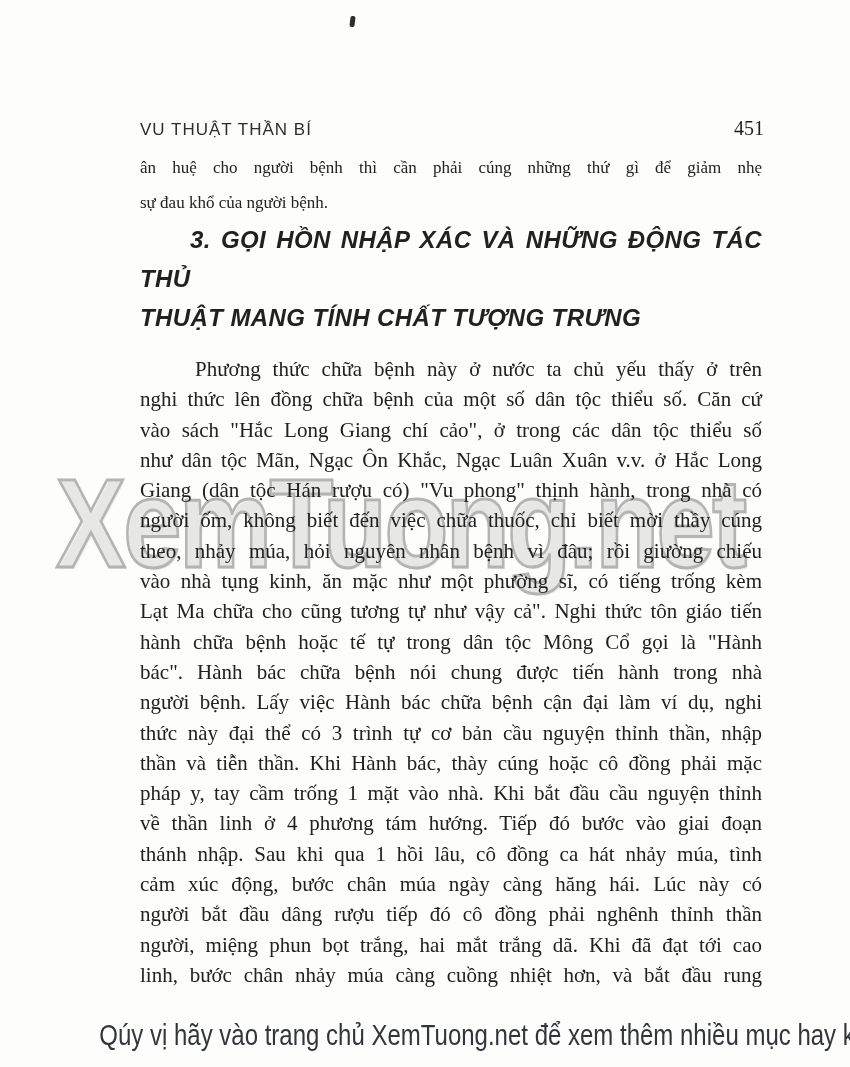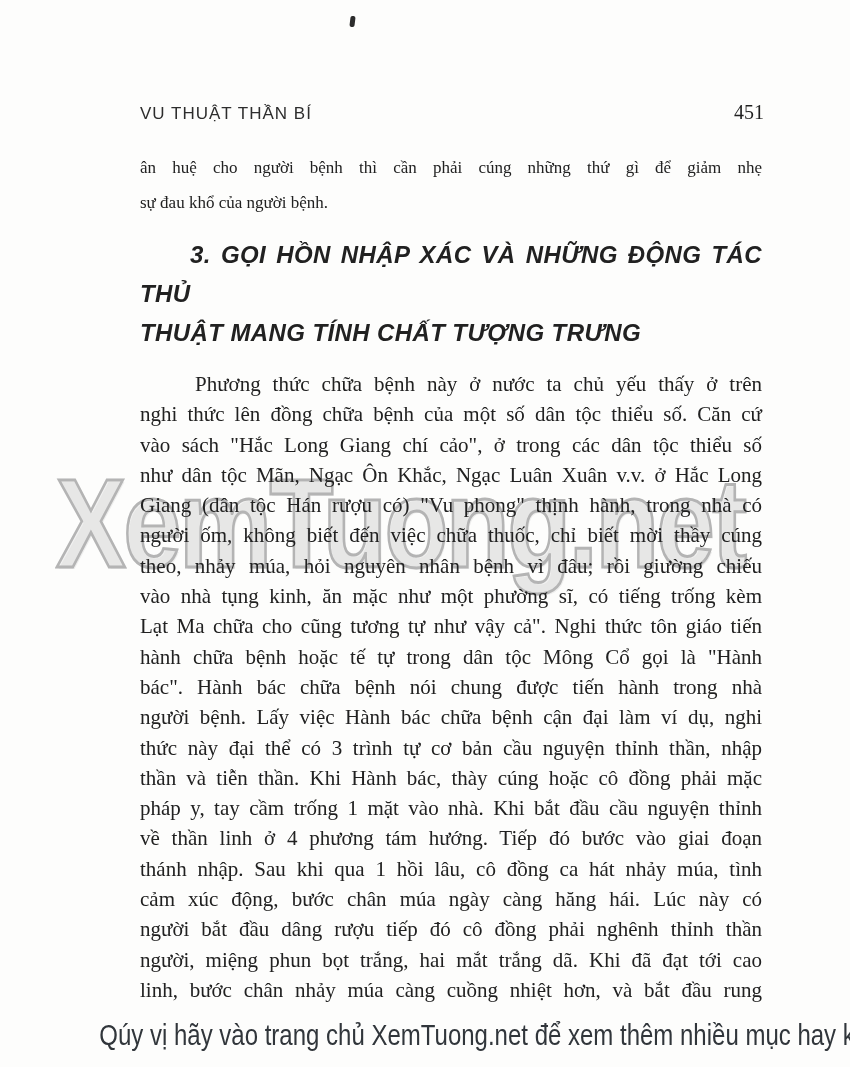--- a/index.html
+++ b/index.html
@@ -26,21 +26,21 @@
     transform-origin: left center;
     color: rgba(214, 214, 214, 0.30);
     -webkit-text-stroke: 3px #b4b4b4;
     text-shadow: 2px 2px 0 rgba(190,190,190,0.25);
     user-select: none;
   }
 
   
   .page-head {
     position: absolute;
-    left: 140px; right: 86px; top: 101px;
+    left: 140px; right: 86px; top: 117px;
     display: flex;
     justify-content: space-between;
     align-items: baseline;
     z-index: 2;
   }
   .running-head {
     font-family: "Liberation Sans", sans-serif;
     font-size: 17px;
     letter-spacing: 1px;
     color: #2d2d2d;
@@ -62,21 +62,21 @@
     text-align: justify;
     text-align-last: auto;
   }
   .line.stretch { text-align-last: justify; }
 
   .para-intro .line {
     font-family: "Liberation Serif", serif;
     font-size: 17px;
     line-height: 35px;
   }
-  .para-heading { margin-top: 15px; }
+  .para-heading { }
   .para-heading .line {
     font-family: "Liberation Sans", sans-serif;
     font-style: italic;
     font-weight: bold;
     font-size: 24px;
     line-height: 39px;
     letter-spacing: 0.4px;
   }
   .para-body { margin-top: 17px; }
   .para-body .line {

